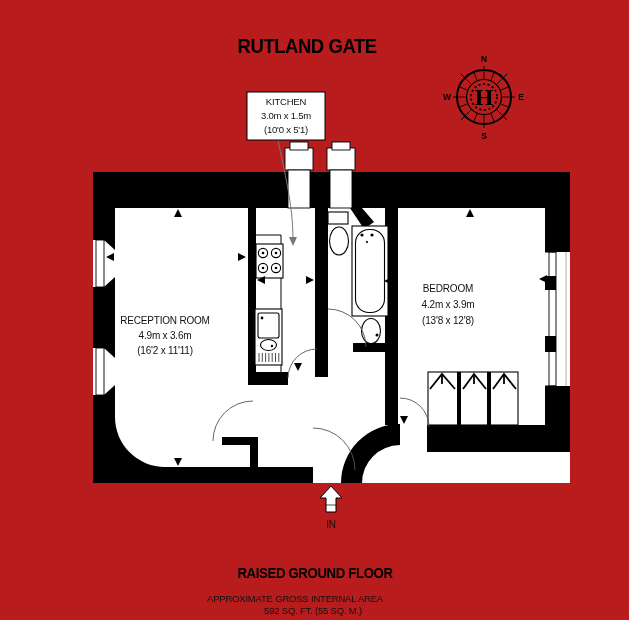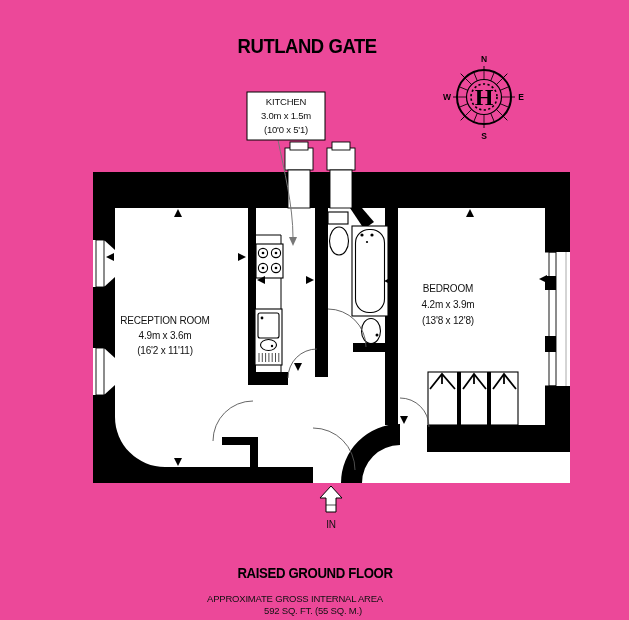--- a/index.html
+++ b/index.html
@@ -1,16 +1,16 @@
 <!DOCTYPE html>
 <html><head>
 <meta charset="utf-8">
 <style>
   html,body{margin:0;padding:0;background:#ffffff;}
-  .page{position:relative;width:629px;height:620px;background:#ec4899;overflow:hidden;
+  .page{position:relative;width:629px;height:620px;background:#b91c1c;overflow:hidden;
         font-family:"Liberation Sans",sans-serif;}
   svg{display:block;}
   .wall{fill:#000;stroke:none;}
   .fix{fill:#fff;stroke:#000;stroke-width:1.1;}
   .thin{stroke:#000;stroke-width:1;fill:none;}
   .arc{fill:none;stroke:#555;stroke-width:0.9;}
   .mark{fill:#000;stroke:none;}
   .glz{fill:#fff;stroke:#000;stroke-width:0.9;}
   .lbl{font:10px "Liberation Sans",sans-serif;fill:#111;text-anchor:middle;letter-spacing:-0.2px;}
   .lbl-s{font:9.5px "Liberation Sans",sans-serif;fill:#111;text-anchor:middle;letter-spacing:-0.2px;}

